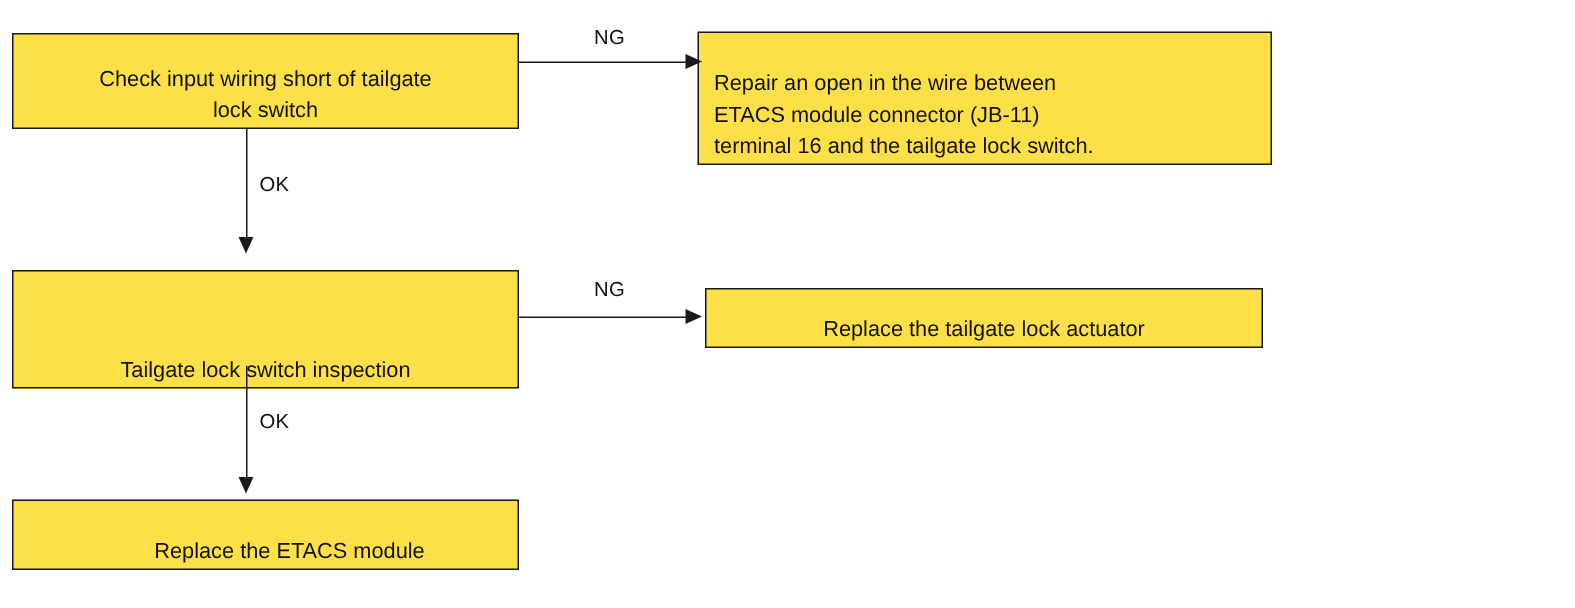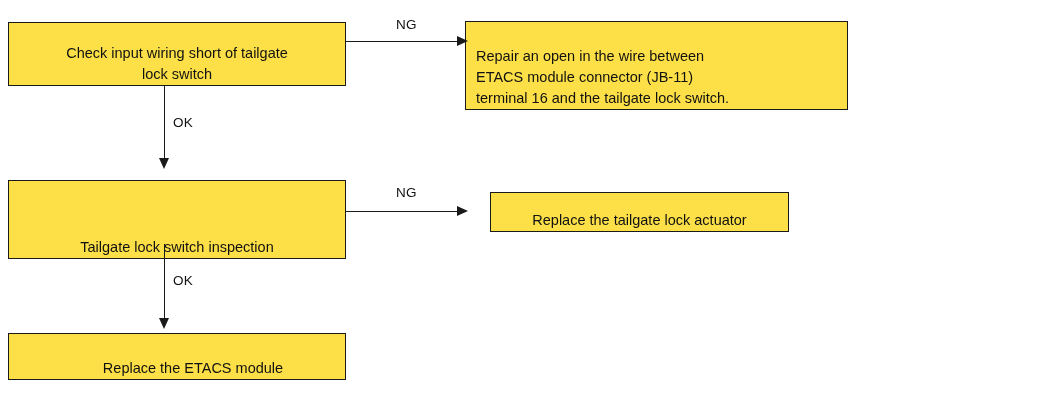--- a/index.html
+++ b/index.html
@@ -43,21 +43,21 @@
   .node .node-text {
     display: block;
     white-space: pre-line;
     padding: 0 10px;
   }
 
   
   #node-check-input-wiring { left: 8px;   top: 22px;  width: 338px; height: 64px; }
   #node-repair-open-wire   { left: 465px; top: 21px;  width: 383px; height: 89px; }
   #node-tailgate-inspect   { left: 8px;   top: 180px; width: 338px; height: 79px; }
-  #node-replace-actuator   { left: 470px; top: 192px; width: 299px; height: 40px; margin-left: 20px; }
+  #node-replace-actuator   { left: 470px; top: 192px; width: 372px; height: 40px; }
   #node-replace-etacs      { left: 8px;   top: 333px; width: 338px; height: 47px; padding-left: 32px; }
 
   
   .line-h {
     position: absolute;
     height: 0;
     border-top: 1.6px solid #1a1a1a;
   }
   .line-v {
     position: absolute;

